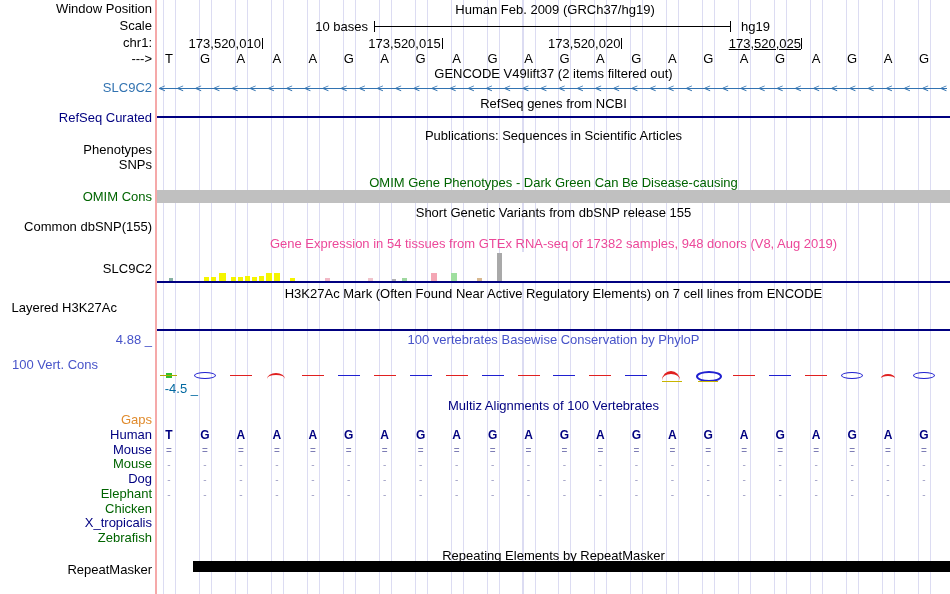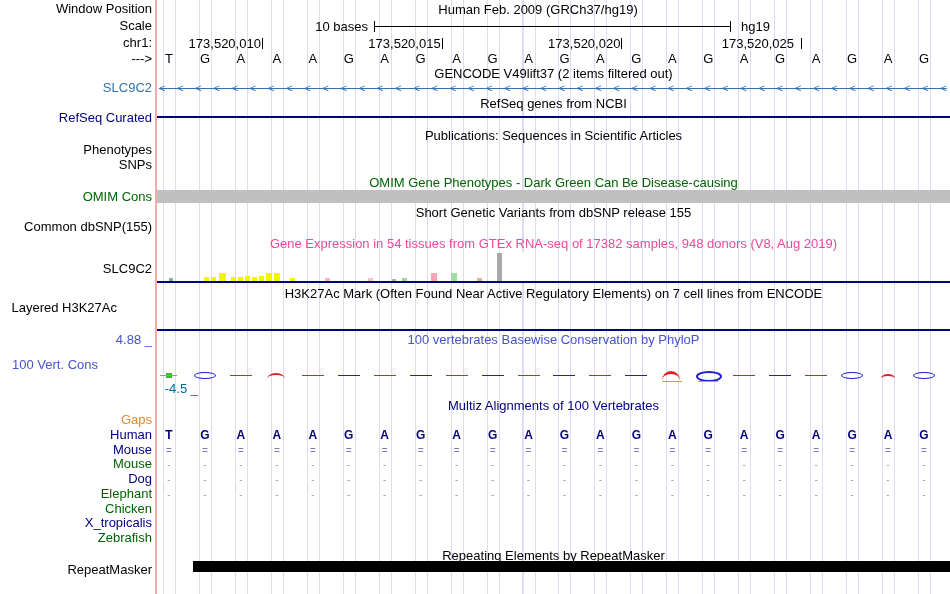--- a/index.html
+++ b/index.html
@@ -9,21 +9,21 @@
   
   #grid{position:absolute;left:163px;top:0;width:787px;height:594px;
     background-image:repeating-linear-gradient(to right,
       #dcdcf2 0px,#dcdcf2 1px,transparent 1px,transparent 12px,
       #dcdcf2 12px,#dcdcf2 13px,transparent 13px,transparent 35.95px);}
   #left-edge{position:absolute;left:155px;top:0;width:2px;height:594px;background:#f5a9a9;}
 
   .gutter-label{position:absolute;font-size:13px;line-height:14px;white-space:nowrap;}
   .track-title{position:absolute;left:157px;width:793px;text-align:center;font-size:13px;line-height:14px;white-space:nowrap;color:#000;}
 
-  #header-title{position:absolute;left:157px;top:2px;width:762px;display:flex;justify-content:center;gap:6px;font-size:13px;color:#000;white-space:nowrap;}
+  #header-title{position:absolute;left:174px;top:2px;width:762px;display:flex;justify-content:center;gap:6px;font-size:13px;color:#000;white-space:nowrap;}
 
   #scale-text{position:absolute;top:19px;right:582px;font-size:13px;color:#000;}
   #scale-ruler{position:absolute;left:374px;top:21px;width:357px;height:11px;}
   #scale-ruler .h{position:absolute;left:0;top:5px;width:100%;height:1px;background:#000;}
   #scale-ruler .t{position:absolute;top:0;width:1px;height:11px;background:#000;}
   #genome-label{position:absolute;left:741px;top:19px;font-size:13px;color:#000;}
 
   .coord-label{position:absolute;top:36px;font-size:13px;color:#000;white-space:nowrap;}
   .coord-tick{position:absolute;top:38px;width:1px;height:11px;background:#000;}
 
@@ -96,21 +96,21 @@
       <div class="track-title" style="top: 333px; color: rgb(71, 83, 201);">100 vertebrates Basewise Conservation by PhyloP</div>
       <div class="track-title" style="top: 399px; color: rgb(0, 0, 128);">Multiz Alignments of 100 Vertebrates</div>
       <div class="track-title" style="top: 549px; color: rgb(0, 0, 0);">Repeating Elements by RepeatMasker</div>
       <div class="coord-tick" style="left: 261.9px;"></div>
       <div class="coord-label" style="right: 689.1px;">173,520,010</div>
       <div class="coord-tick" style="left: 441.65px;"></div>
       <div class="coord-label" style="right: 509.35px;">173,520,015</div>
       <div class="coord-tick" style="left: 621.4px;"></div>
       <div class="coord-label" style="right: 329.6px;">173,520,020</div>
       <div class="coord-tick" style="left: 801.15px;"></div>
-      <div class="coord-label" style="right: 156px;">173,520,025</div>
+      <div class="coord-label" style="right: 149px; text-decoration: underline;">173,520,025</div>
       <div class="base-letter" style="left: 151px;">T</div>
       <div class="base-letter" style="left: 186.95px;">G</div>
       <div class="base-letter" style="left: 222.9px;">A</div>
       <div class="base-letter" style="left: 258.85px;">A</div>
       <div class="base-letter" style="left: 294.8px;">A</div>
       <div class="base-letter" style="left: 330.75px;">G</div>
       <div class="base-letter" style="left: 366.7px;">A</div>
       <div class="base-letter" style="left: 402.65px;">G</div>
       <div class="base-letter" style="left: 438.6px;">A</div>
       <div class="base-letter" style="left: 474.55px;">G</div>

